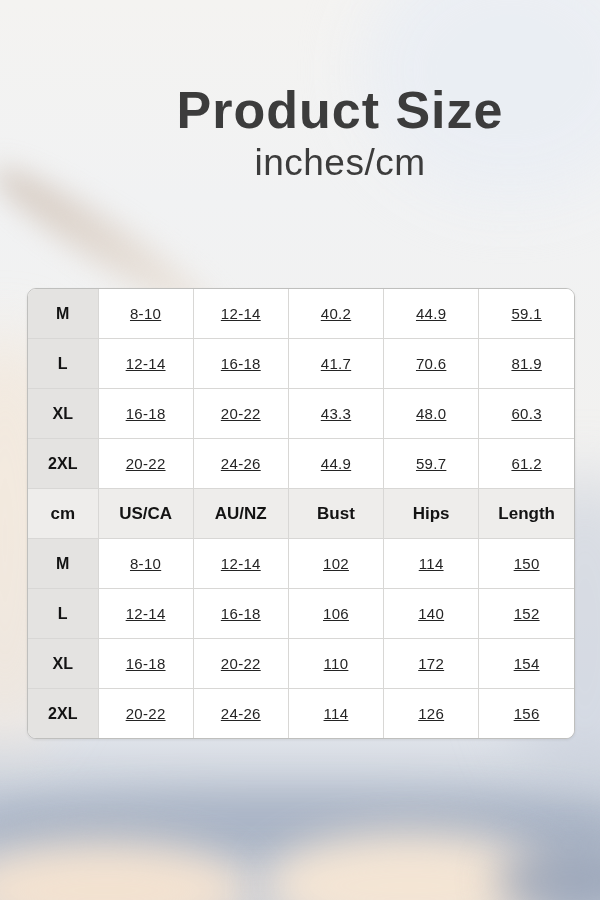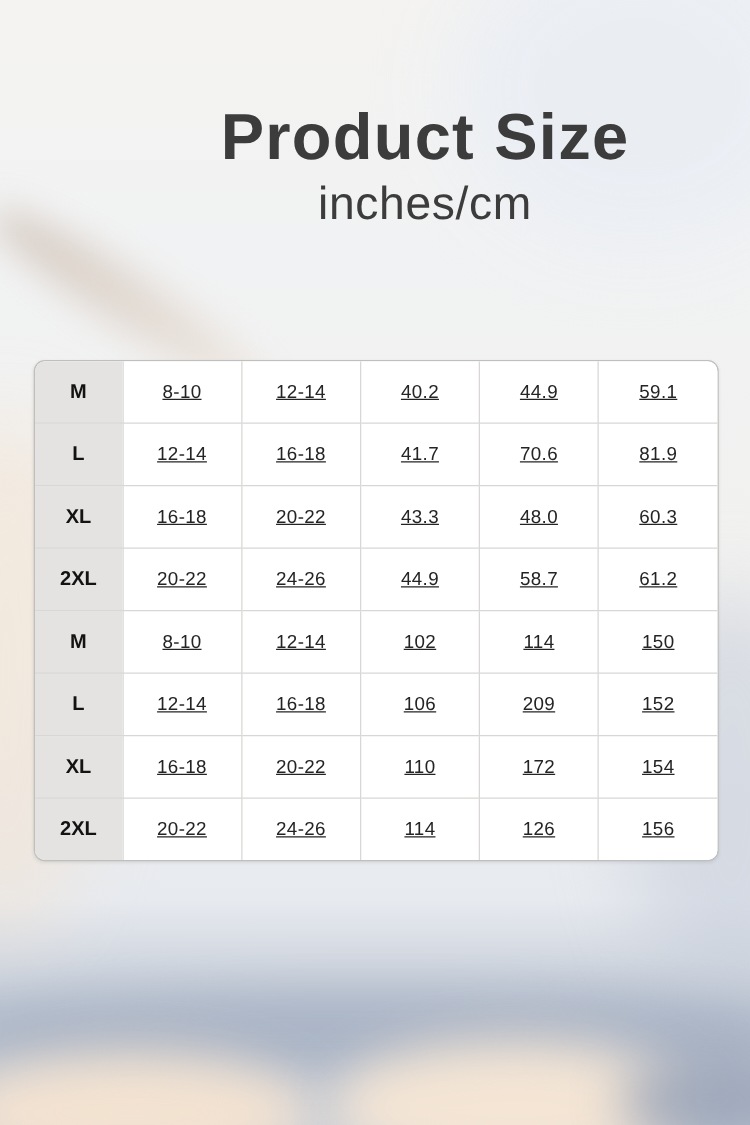--- a/index.html
+++ b/index.html
@@ -104,37 +104,45 @@
           <td class="value-cell">20-22</td>
           <td class="value-cell">43.3</td>
           <td class="value-cell">48.0</td>
           <td class="value-cell">60.3</td>
         </tr>
         <tr>
           <td class="size-cell">2XL</td>
           <td class="value-cell">20-22</td>
           <td class="value-cell">24-26</td>
           <td class="value-cell">44.9</td>
-          <td class="value-cell">58.7</td>
+          <td class="value-cell">59.7</td>
           <td class="value-cell">61.2</td>
+        </tr>
+        <tr>
+          <th>cm</th>
+          <th>US/CA</th>
+          <th>AU/NZ</th>
+          <th>Bust</th>
+          <th>Hips</th>
+          <th>Length</th>
         </tr>
         <tr>
           <td class="size-cell">M</td>
           <td class="value-cell">8-10</td>
           <td class="value-cell">12-14</td>
           <td class="value-cell">102</td>
           <td class="value-cell">114</td>
           <td class="value-cell">150</td>
         </tr>
         <tr>
           <td class="size-cell">L</td>
           <td class="value-cell">12-14</td>
           <td class="value-cell">16-18</td>
           <td class="value-cell">106</td>
-          <td class="value-cell">209</td>
+          <td class="value-cell">140</td>
           <td class="value-cell">152</td>
         </tr>
         <tr>
           <td class="size-cell">XL</td>
           <td class="value-cell">16-18</td>
           <td class="value-cell">20-22</td>
           <td class="value-cell">110</td>
           <td class="value-cell">172</td>
           <td class="value-cell">154</td>
         </tr>

